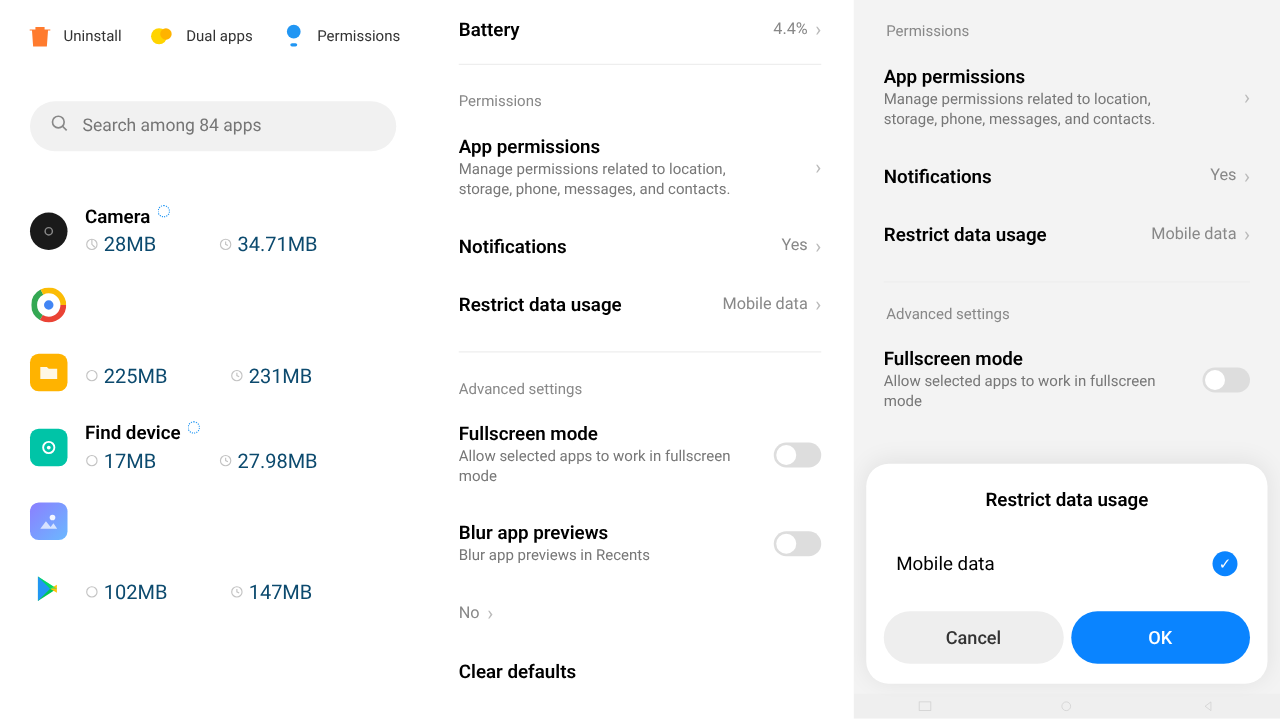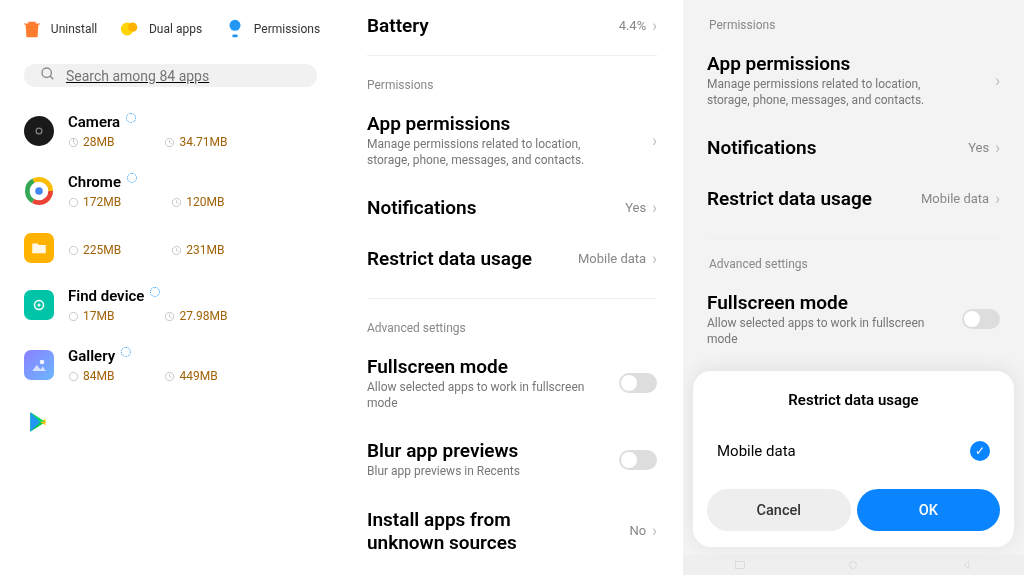--- a/index.html
+++ b/index.html
@@ -9,38 +9,38 @@
 .panel2 { width: 342px; background: #fff; }
 .panel3 { width: 341px; background: #f3f3f3; position: relative; }
 
 
 .top-actions { display: flex; justify-content: space-around; padding: 18px 10px 10px; }
 .action { display: flex; flex-direction: row; align-items: center; gap: 8px; cursor: pointer; }
 .action-label { font-size: 12px; color: #333; }
 .icon-uninstall { width: 22px; height: 22px; display:flex; align-items:center; justify-content:center;}
 .icon-dual { width: 22px; height: 22px; }
 .icon-perm { width: 22px; height: 22px; }
-.search-box { margin: 14px 24px; background: #f1f1f1; border-radius: 22px; height: 23px; display: flex; align-items: center; padding: 0 16px; gap: 10px; text-decoration: underline; }
+.search-box { margin: 31px 24px; background: #f1f1f1; border-radius: 22px; height: 40px; display: flex; align-items: center; padding: 0 16px; gap: 10px; }
 .search-box input { border: none; background: transparent; font-size: 14px; color: #888; outline: none; flex: 1; }
 .search-icon { color: #888; }
 .app-list { padding: 0 24px; }
 .app-item { display: flex; align-items: center; padding: 12px 0; gap: 14px; }
 .app-icon { width: 30px; height: 30px; border-radius: 8px; flex-shrink: 0; display:flex; align-items:center; justify-content:center; font-size:16px; }
 .app-info { flex: 1; }
 .app-name-row { display: flex; gap: 6px; }
 .app-name { font-size: 15px; font-weight: 600; color: #000; }
 .spinner { width: 10px; height: 10px; border: 1.5px dotted #2196f3; border-radius: 50%; display: inline-block; }
 .app-meta { display: flex; gap: 50px; margin-top: 4px; }
-.meta-item { display: flex; align-items: center; gap: 4px; font-size: 12px; color: #a16207; }
+.meta-item { display: flex; align-items: center; gap: 4px; font-size: 16px; color: #0c4a6e; }
 .meta-icon { width: 11px; height: 11px; opacity: 0.5; }
 
 
 .setting-row { display: flex; align-items: center; padding: 14px 26px; }
 .setting-main { flex: 1; }
-.setting-title { font-size: 19px; font-weight: 600; color: #000; }
+.setting-title { font-size: 15px; font-weight: 600; color: #000; }
 .setting-desc { font-size: 12px; color: #777; margin-top: 2px; line-height: 1.3; max-width: 230px;}
 .setting-value { font-size: 13px; color: #888; margin-right: 6px; }
 .chevron { color: #bbb; font-size: 16px; }
 .section-label { font-size: 12px; color: #888; padding: 18px 26px 6px; }
 .divider { height: 1px; background: #eee; margin: 4px 26px; }
 .toggle { width: 38px; height: 20px; background: #ddd; border-radius: 10px; position: relative; }
 .toggle::after { content: ''; position: absolute; width: 16px; height: 16px; background: #fff; border-radius: 50%; top: 2px; left: 2px; }
 
 
 .panel3 .setting-row { padding: 14px 24px; }
@@ -141,41 +141,20 @@
       <div class="app-icon ic-chrome">
           <svg width="28" height="28" viewBox="0 0 24 24">
             <circle cx="12" cy="12" r="10" fill="#fff"></circle>
             <circle cx="12" cy="12" r="10" fill="none" stroke="#ea4335" stroke-width="4" stroke-dasharray="21 42"></circle>
             <circle cx="12" cy="12" r="10" fill="none" stroke="#34a853" stroke-width="4" stroke-dasharray="21 42" stroke-dashoffset="-21"></circle>
             <circle cx="12" cy="12" r="10" fill="none" stroke="#fbbc05" stroke-width="4" stroke-dasharray="21 42" stroke-dashoffset="-42"></circle>
             <circle cx="12" cy="12" r="4" fill="#4285f4"></circle>
             <circle cx="12" cy="12" r="4" fill="none" stroke="#fff" stroke-width="1.5"></circle>
           </svg>
         </div>
-      <div class="app-info">
-        <div class="app-name-row">
-            <span class="app-name">Chrome</span>
-            <span class="spinner"></span>
-          </div>
-        <div class="app-meta">
-          <span class="meta-item">
-              <svg class="meta-icon" viewBox="0 0 24 24">
-                <circle cx="12" cy="12" r="9" fill="none" stroke="#888" stroke-width="2"></circle>
-              </svg>
-              <span>172MB</span>
-            </span>
-          <span class="meta-item">
-              <svg class="meta-icon" viewBox="0 0 24 24">
-                <circle cx="12" cy="12" r="9" fill="none" stroke="#888" stroke-width="2"></circle>
-                <path d="M12 7v5l4 2" fill="none" stroke="#888" stroke-width="2"></path>
-              </svg>
-              <span>120MB</span>
-            </span>
-        </div>
-      </div>
     </div>
     <div class="app-item">
       <div class="app-icon ic-file">
           <svg width="18" height="18" viewBox="0 0 24 24">
             <path fill="#fff" d="M3 6h7l2 2h9v11H3z" opacity="0.9"></path>
           </svg>
         </div>
       <div class="app-info">
         <div class="app-meta">
           <span class="meta-item">
@@ -223,52 +202,46 @@
         </div>
       </div>
     </div>
     <div class="app-item">
       <div class="app-icon ic-gallery">
           <svg width="18" height="18" viewBox="0 0 24 24">
             <circle cx="16" cy="8" r="3" fill="#fff" opacity="0.9"></circle>
             <path d="M3 20l6-8 5 6 3-4 4 6z" fill="#fff" opacity="0.7"></path>
           </svg>
         </div>
-      <div class="app-info">
-        <div class="app-name-row">
-            <span class="app-name">Gallery</span>
-            <span class="spinner"></span>
-          </div>
-        <div class="app-meta">
-          <span class="meta-item">
-              <svg class="meta-icon" viewBox="0 0 24 24">
-                <circle cx="12" cy="12" r="9" fill="none" stroke="#888" stroke-width="2"></circle>
-              </svg>
-              <span>84MB</span>
-            </span>
-          <span class="meta-item">
-              <svg class="meta-icon" viewBox="0 0 24 24">
-                <circle cx="12" cy="12" r="9" fill="none" stroke="#888" stroke-width="2"></circle>
-                <path d="M12 7v5l4 2" fill="none" stroke="#888" stroke-width="2"></path>
-              </svg>
-              <span>449MB</span>
-            </span>
-        </div>
-      </div>
     </div>
     <div class="app-item">
       <div class="app-icon ic-play">
           <svg width="26" height="26" viewBox="0 0 24 24">
             <path d="M4 3l14 9-14 9z" fill="#00c853"></path>
             <path d="M4 3l9 9-9 9z" fill="#2196f3"></path>
             <path d="M13 12l5-3v6z" fill="#ffc107"></path>
             <path d="M4 3l14 9-5 0z" fill="#00e676" opacity="0.6"></path>
           </svg>
         </div>
       <div class="app-info">
+        <div class="app-meta">
+          <span class="meta-item">
+              <svg class="meta-icon" viewBox="0 0 24 24">
+                <circle cx="12" cy="12" r="9" fill="none" stroke="#888" stroke-width="2"></circle>
+              </svg>
+              <span>102MB</span>
+            </span>
+          <span class="meta-item">
+              <svg class="meta-icon" viewBox="0 0 24 24">
+                <circle cx="12" cy="12" r="9" fill="none" stroke="#888" stroke-width="2"></circle>
+                <path d="M12 7v5l4 2" fill="none" stroke="#888" stroke-width="2"></path>
+              </svg>
+              <span>147MB</span>
+            </span>
+        </div>
       </div>
     </div>
   </div>
 </div>
 
 <div class="panel panel2">
   <div class="setting-row">
     <div class="setting-main">
         <div class="setting-title">Battery</div>
       </div>
@@ -308,23 +281,20 @@
     <div class="toggle"></div>
   </div>
   <div class="setting-row">
     <div class="setting-main">
       <div class="setting-title">Blur app previews</div>
       <div class="setting-desc">Blur app previews in Recents</div>
     </div>
     <div class="toggle"></div>
   </div>
   <div class="setting-row">
-    <div class="setting-main">
-        <div class="setting-title" style="max-width:180px">Install apps from unknown sources</div>
-      </div>
     <span class="setting-value">No</span>
     <span class="chevron">›</span>
   </div>
   <div class="setting-row">
     <div class="setting-main">
         <div class="setting-title">Clear defaults</div>
       </div>
   </div>
 </div>
 

